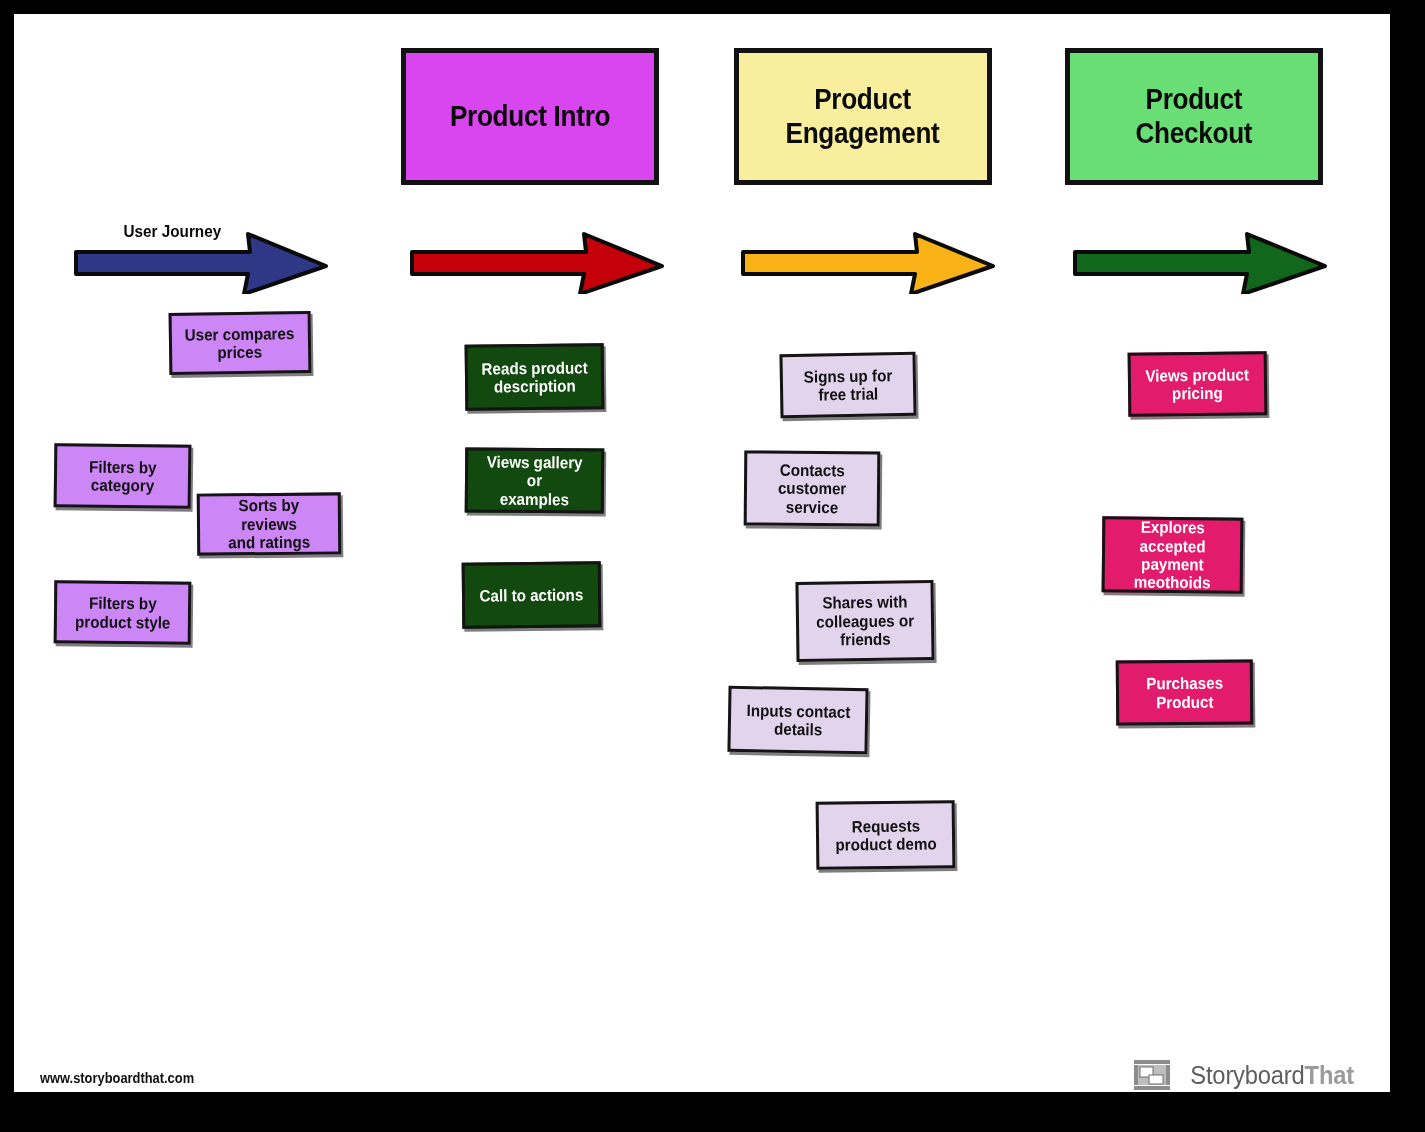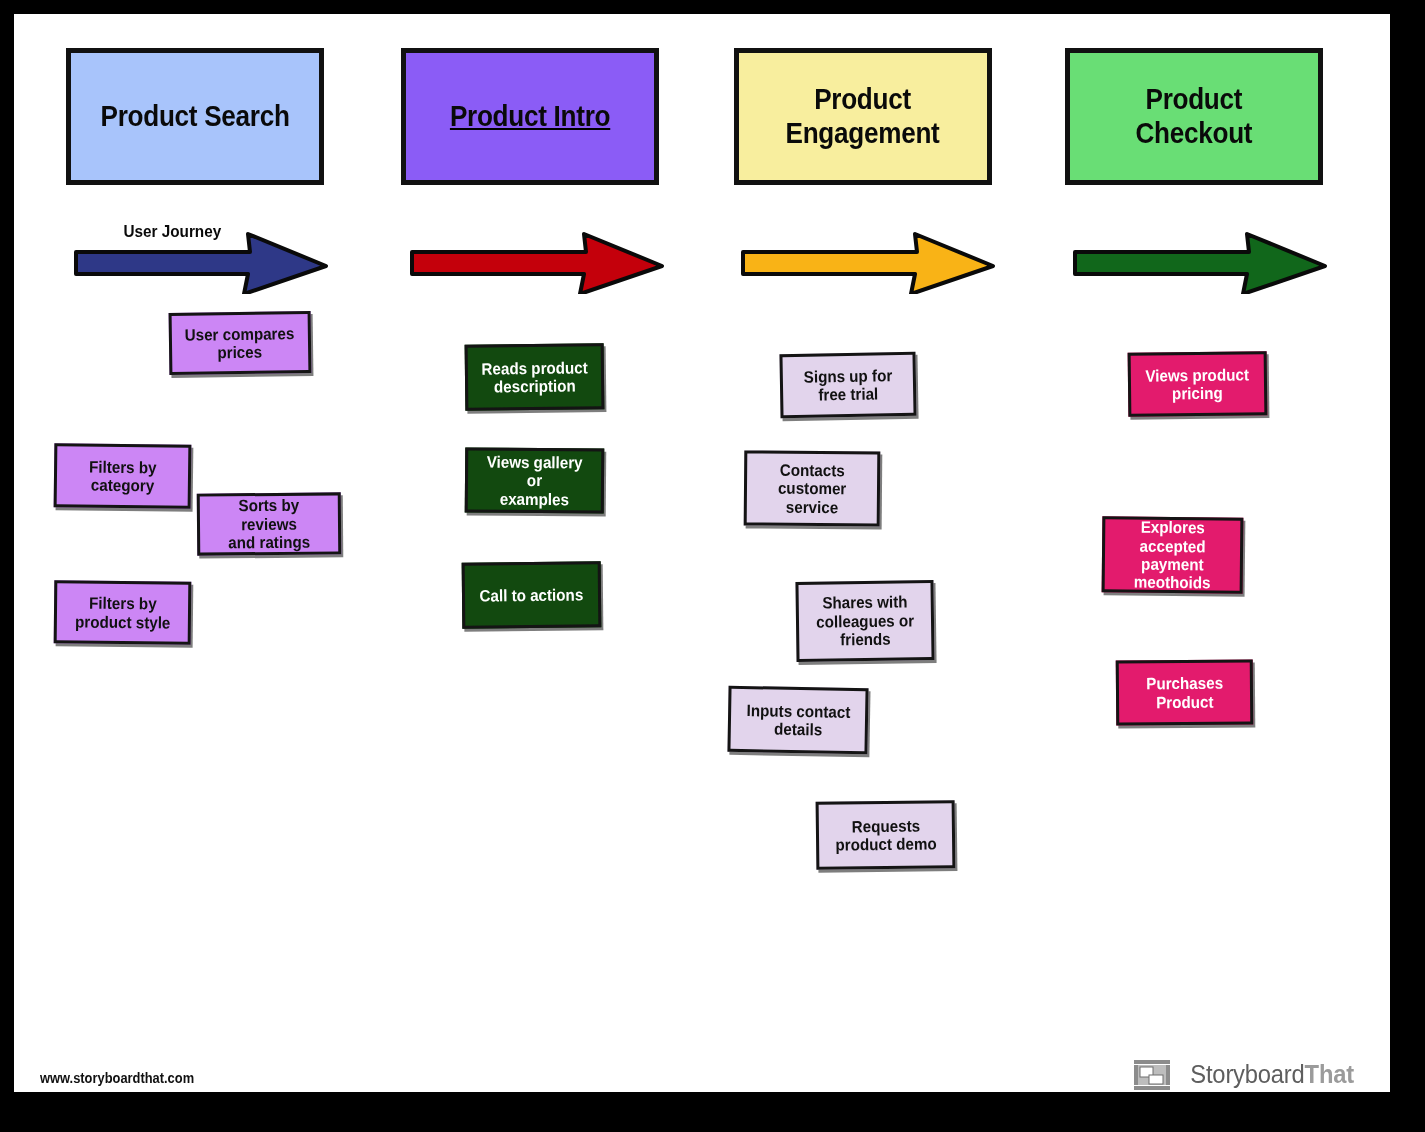--- a/index.html
+++ b/index.html
@@ -97,21 +97,21 @@
     font-size: 14px;
     color: #111111;
     transform: scaleX(0.92);
     transform-origin: left center;
   }
   #brand {
     position: absolute;
     right: 32px;
     top: 1046px;
     display: flex;
-    align-items: flex-start;
+    align-items: center;
     gap: 16px;
   }
   #brand .brand-icon {
     width: 36px;
     height: 30px;
     display: block;
   }
   #brand .brand-text {
     font-size: 25px;
     font-weight: normal;
@@ -120,23 +120,20 @@
     transform: scaleX(0.95);
   }
   #brand .brand-text b { color: #9b9b9b; font-weight: bold; }
 </style>
 </head>
 <body>
 
 <div id="board">
   <div id="canvas">
 
-    <div class="phase-header" style="left:52px; top:34px; width:258px; height:137px; background:#A8C4FB;">
-      <span class="phase-title">Product Search</span>
-    </div>
 
     <div class="arrow-wrap" style="left:58px; top:200px; width:260px; height:80px;">
       <span class="arrow-label" style="left:46px; top:8px;">User Journey</span>
       <svg class="arrow-svg" width="260" height="80" viewBox="0 0 260 80">
         <polygon points="4,38 178,38 176,20 254,52 172,80 176,60 4,60" fill="#2E3887" stroke="#0a0a0a" stroke-width="4" stroke-linejoin="round"></polygon>
       </svg>
     </div>
 
     <div class="note light" style="left:155px; top:298px; width:142px; height:62px; background:#CC86F5; transform:rotate(-0.8deg);">
       <span class="note-text">User compares
@@ -148,21 +145,21 @@
     </div>
     <div class="note light" style="left:183px; top:479px; width:144px; height:62px; background:#CC86F5; transform:rotate(-0.5deg);">
       <span class="note-text">Sorts by reviews
 and ratings</span>
     </div>
     <div class="note light" style="left:40px; top:567px; width:137px; height:63px; background:#CC86F5; transform:rotate(0.6deg);">
       <span class="note-text">Filters by
 product style</span>
     </div>
 
-    <div class="phase-header" style="left:387px; top:34px; width:258px; height:137px; background:#8b5cf6;text-decoration:underline;">
+    <div class="phase-header" style="left:387px; top:34px; width:258px; height:137px; background:#d946ef;">
       <span class="phase-title">Product Intro</span>
     </div>
 
     <div class="arrow-wrap" style="left:394px; top:200px; width:260px; height:80px;">
       <svg class="arrow-svg" width="260" height="80" viewBox="0 0 260 80">
         <polygon points="4,38 178,38 176,20 254,52 172,80 176,60 4,60" fill="#C4000B" stroke="#0a0a0a" stroke-width="4" stroke-linejoin="round"></polygon>
       </svg>
     </div>
 
     <div class="note dark" style="left:451px; top:330px; width:139px; height:66px; background:#12490F; transform:rotate(-0.7deg);">

